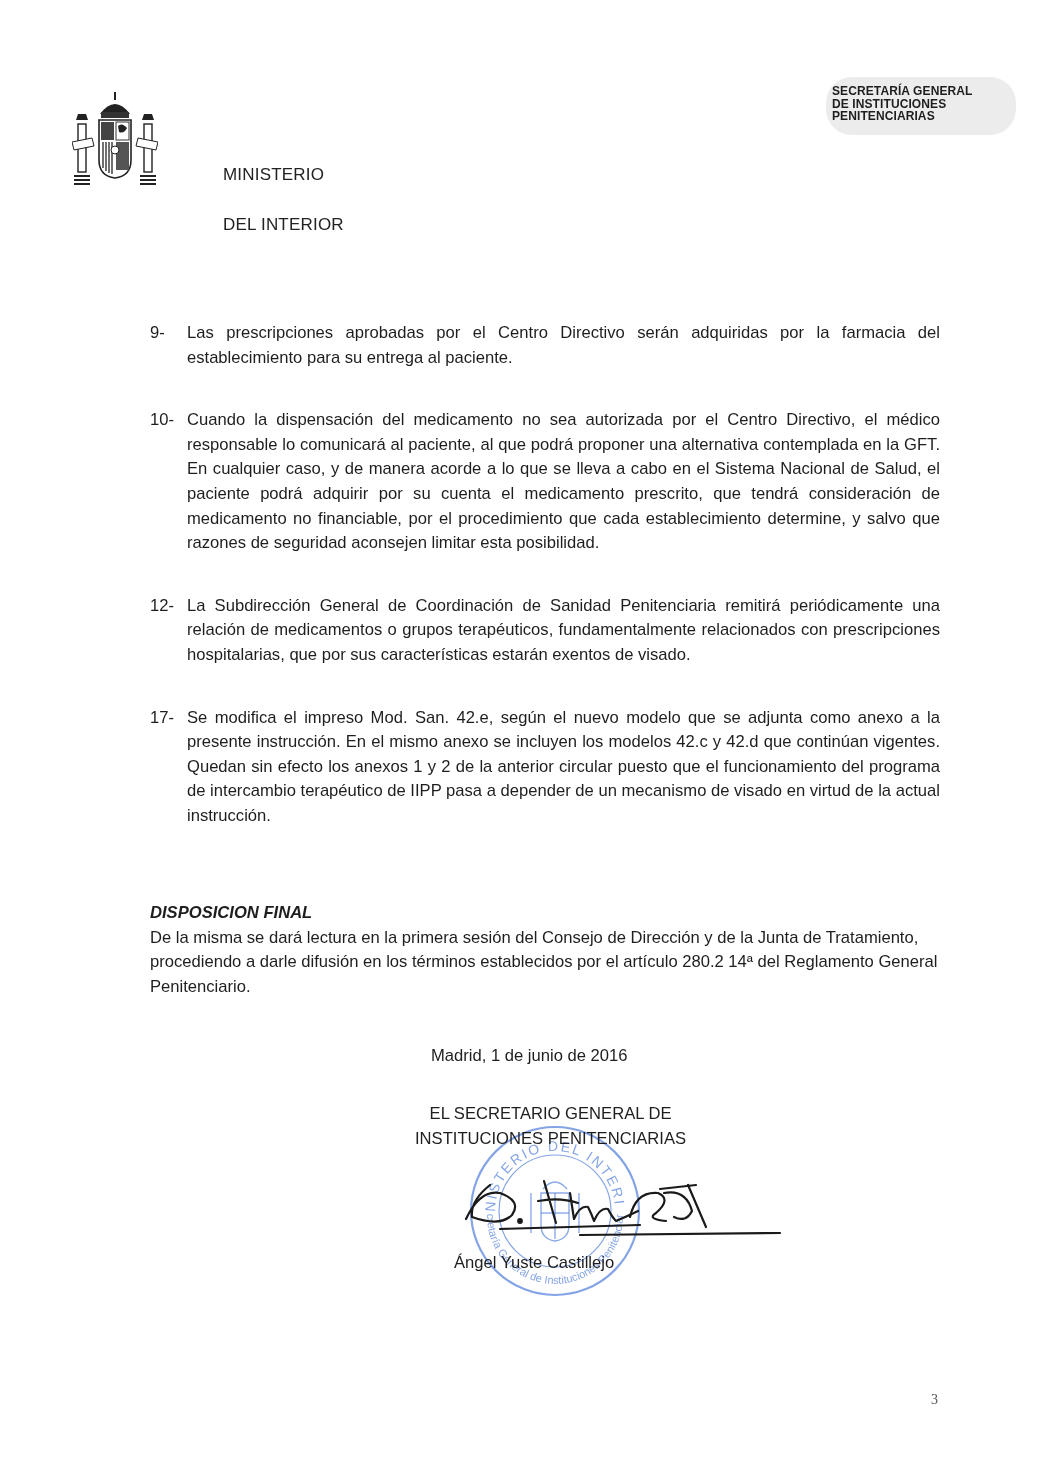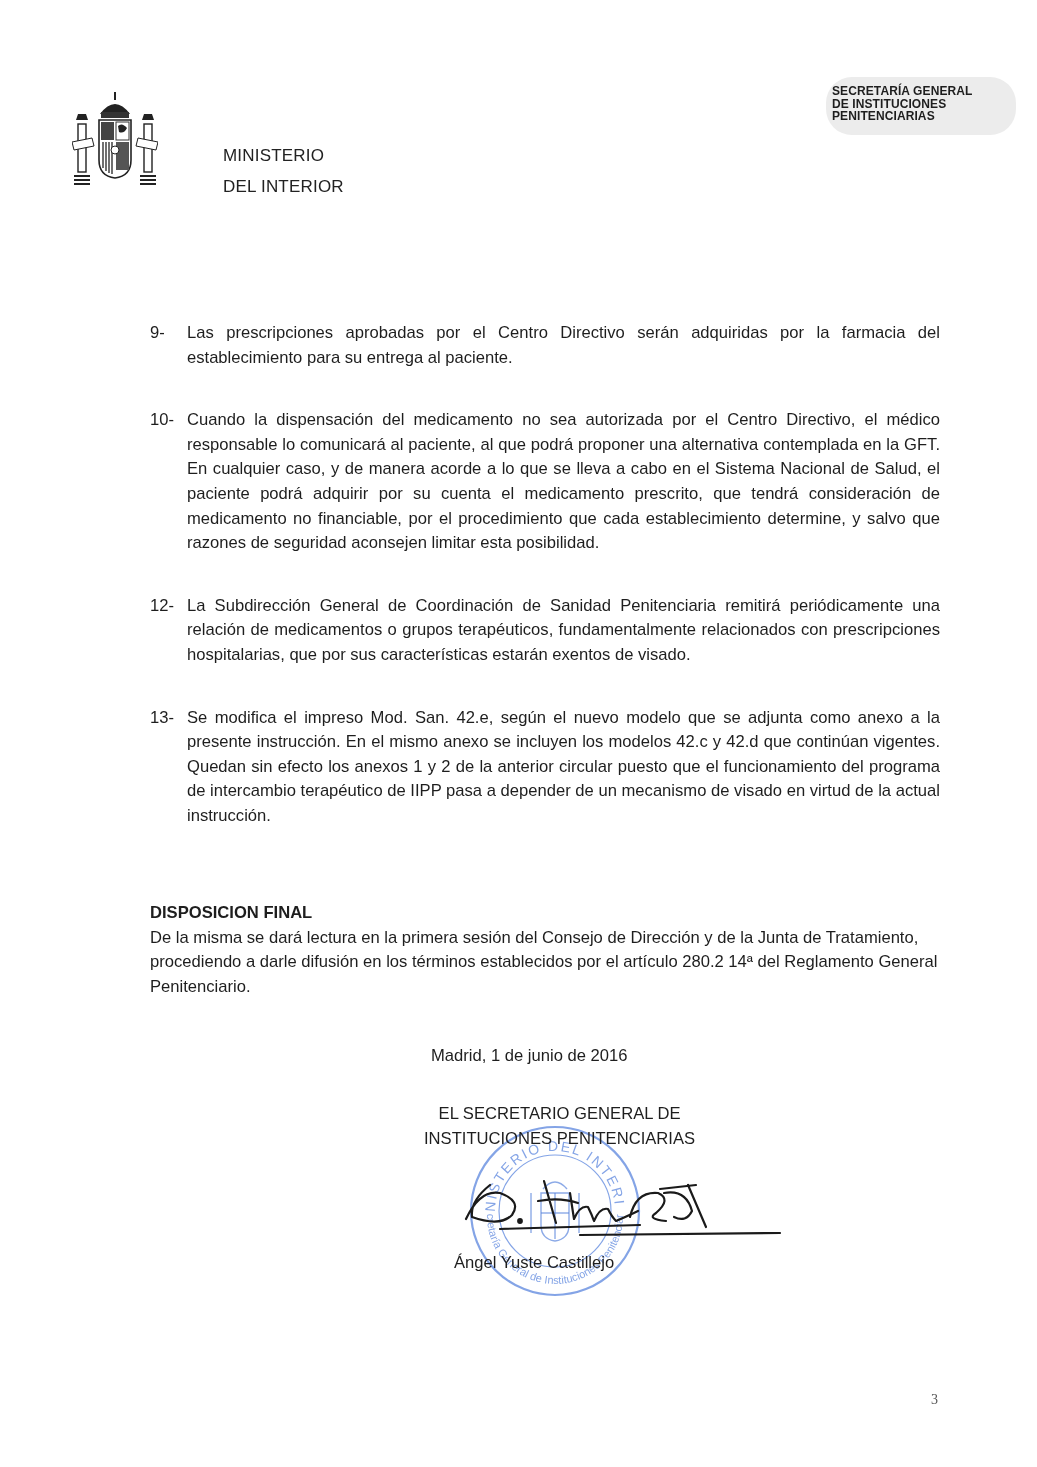--- a/index.html
+++ b/index.html
@@ -32,21 +32,21 @@
     }
     .ministry {
       position: absolute;
       left: 223px;
       top: 140px;
       font-size: 17px;
       line-height: 31px;
       letter-spacing: 0.2px;
       color: #222;
     }
-    .ministry div { white-space: nowrap; }
+    .ministry div { white-space: nowrap; margin-top: 19px; }
     .secretaria-box {
       position: absolute;
       left: 826px;
       top: 77px;
       width: 190px;
       height: 58px;
       background: #ececec;
       border-radius: 26px;
     }
     .secretaria-box .txt {
@@ -88,20 +88,21 @@
       position: absolute;
       left: 150px;
       top: 901px;
       width: 790px;
       font-size: 16.6px;
       line-height: 24.6px;
       color: #1e1e1e;
     }
     .final .heading {
       font-weight: bold;
+      font-style: italic;
     }
     .final p {
       margin: 0;
     }
 
     .signing {
       position: absolute;
       left: 380px;
       top: 1046px;
       width: 360px;
@@ -109,21 +110,21 @@
       color: #1e1e1e;
     }
     .date {
       position: absolute;
       left: 51px;
       top: 0;
       white-space: nowrap;
     }
     .signer-title {
       position: absolute;
-      left: 44px;
+      left: 35px;
       top: 55px;
       line-height: 25px;
       text-align: center;
       white-space: nowrap;
     }
     .signer-title div { white-space: nowrap; }
     .stamp {
       position: absolute;
       left: 85px;
       top: 75px;
@@ -214,21 +215,21 @@
     </div>
     <div class="item">
       <span class="num">10-</span>
       <span class="text">Cuando la dispensación del medicamento no sea autorizada por el Centro Directivo, el médico responsable lo comunicará al paciente, al que podrá proponer una alternativa contemplada en la GFT. En cualquier caso, y de manera acorde a lo que se lleva a cabo en el Sistema Nacional de Salud, el paciente podrá adquirir por su cuenta el medicamento prescrito, que tendrá consideración de medicamento no financiable, por el procedimiento que cada establecimiento determine, y salvo que razones de seguridad aconsejen limitar esta posibilidad.</span>
     </div>
     <div class="item">
       <span class="num">12-</span>
       <span class="text">La Subdirección General de Coordinación de Sanidad Penitenciaria remitirá periódicamente una relación de medicamentos o grupos terapéuticos, fundamentalmente relacionados con prescripciones hospitalarias, que por sus características estarán exentos de visado.</span>
     </div>
     <div class="item">
-      <span class="num">13-</span>
+      <span class="num">17-</span>
       <span class="text">Se modifica el impreso Mod. San. 42.e, según el nuevo modelo que se adjunta como anexo a la presente instrucción. En el mismo anexo se incluyen los modelos 42.c y 42.d que continúan vigentes. Quedan sin efecto los anexos 1 y 2 de la anterior circular puesto que el funcionamiento del programa de intercambio terapéutico de IIPP pasa a depender de un mecanismo de visado en virtud de la actual instrucción.</span>
     </div>
   </div>
 
   <div class="final">
     <div class="heading">DISPOSICION FINAL</div>
     <p>De la misma se dará lectura en la primera sesión del Consejo de Dirección y de la Junta de Tratamiento, procediendo a darle difusión en los términos establecidos por el artículo 280.2 14ª del Reglamento General Penitenciario.</p>
   </div>
 
   <div class="signing">

